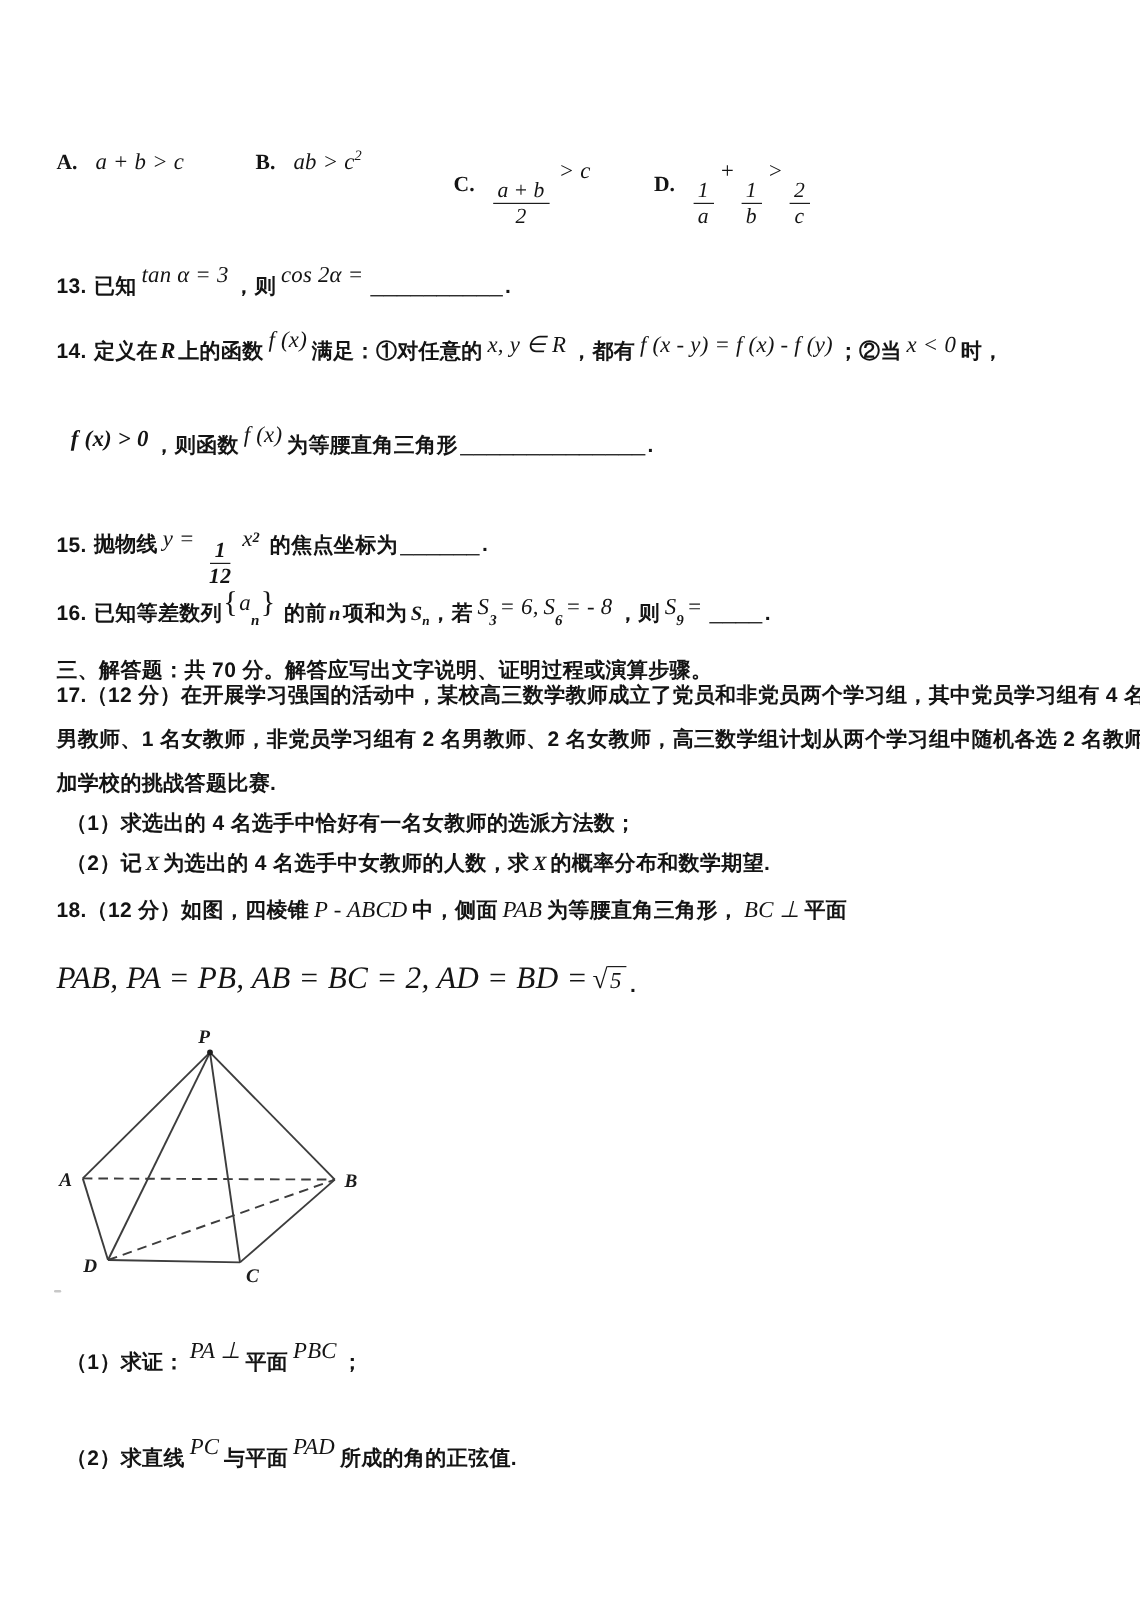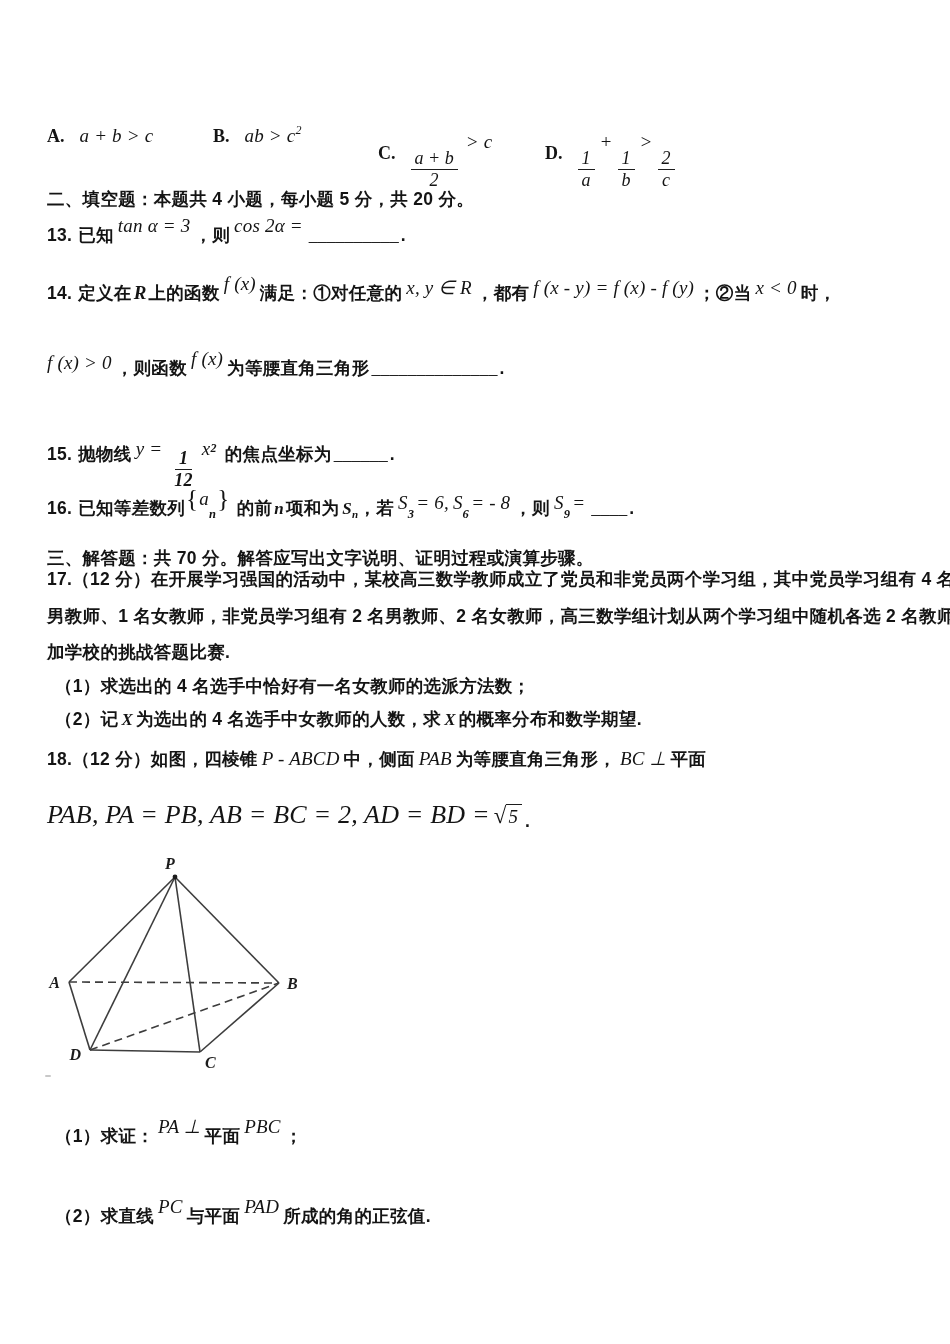--- a/index.html
+++ b/index.html
@@ -14,21 +14,21 @@
   .math { font-family:"Liberation Serif", serif; font-style:italic; font-weight:normal;
           font-size:19px; letter-spacing:0.2px; margin:0 4px; }
   .math-bold { font-weight:bold; }
   .raise   { position:relative; top:-9px; }
   .raise-sm{ position:relative; top:-5px; }
   .raise-lg{ position:relative; top:-11px; }
   .sup { font-family:"Liberation Serif", serif; font-style:italic; font-size:12px;
          position:relative; top:-8px; }
   .sub { font-family:"Liberation Serif", serif; font-style:italic; font-size:12.5px;
          position:relative; top:4px; }
-  .blank { font-family:"Liberation Serif", serif; font-weight:normal; font-size:18px;
+  .blank { font-family:"Liberation Serif", serif; font-weight:normal; font-size:22px;
            letter-spacing:0; margin:0 2px; }
   .frac { display:inline-flex; flex-direction:column; align-items:center;
           font-family:"Liberation Serif", serif; font-style:italic; font-size:18px;
           line-height:1.08; vertical-align:middle; position:relative; top:-9px;
           margin:-14px 4px; }
   .frac .fnum { border-bottom:1.5px solid #1d1d1d; padding:0 4px 1px 4px;margin-top:48px; }
   .frac .fden { padding:1px 4px 0 4px; }
   .brace { font-family:"Liberation Serif", serif; font-weight:normal; font-style:normal;
            font-size:25px; line-height:0; position:relative; top:-7px; margin:0 1px; }
   .bigmath { font-size:26px; }
@@ -64,32 +64,31 @@
         <span class="fden">a</span>
       </span><span class="math raise-lg" style="margin:0 1px;">+</span><span class="frac">
         <span class="fnum">1</span>
         <span class="fden">b</span>
       </span><span class="math raise-lg" style="margin:0 1px;">&gt;</span><span class="frac">
         <span class="fnum">2</span>
         <span class="fden">c</span>
       </span>
   </div>
 
-  <div class="line cn" style="left:47px; top:189px;">二、填空题：本题共 4 小题，每小题 5 分，共 20 分。</div>
 
   <div class="line cn" style="left:47px; top:223px;">
     <span class="qnum">13.</span><span>已知</span><span class="math raise">tan α = 3</span><span>，则</span><span class="math raise">cos 2α =</span><span class="blank">__________</span><span class="endmark">.</span>
   </div>
 
   <div class="line cn" style="left:47px; top:281px;">
     <span class="qnum">14.</span><span>定义在</span><span class="math math-bold" style="margin:0 2px;">R</span><span>上的函数</span><span class="math raise">f (x)</span><span>满足：①对任意的</span><span class="math raise-sm">x, y ∈ R</span><span>，都有</span><span class="math raise-sm">f (x - y) = f (x) - f (y)</span><span>；②当</span><span class="math raise-sm">x &lt; 0</span><span>时，</span>
   </div>
 
   <div class="line cn" style="left:47px; top:356px;">
-    <span class="math raise-sm" style="margin-left:0;">f (x) &gt; 0</span><span>，则函数</span><span class="math raise">f (x)</span><span>为等腰直角三角形</span><span class="blank">______________</span><span class="endmark">.</span>
+    <span class="math raise-sm" style="margin-left:12px;font-weight:bold;">f (x) &gt; 0</span><span>，则函数</span><span class="math raise">f (x)</span><span>为等腰直角三角形</span><span class="blank">______________</span><span class="endmark">.</span>
   </div>
 
   <div class="line cn" style="left:47px; top:424px;">
     <span class="qnum">15.</span><span>抛物线</span><span class="math raise-sm">y =</span><span class="frac">
         <span class="fnum">1</span>
         <span class="fden">12</span>
       </span><span class="math raise-sm" style="margin-left:1px; margin-right:0;">x</span><span class="sup raise-sm">2</span><span style="margin-left:8px;">的焦点坐标为</span><span class="blank">______</span><span class="endmark">.</span>
   </div>
 
   <div class="line cn" style="left:47px; top:496px;">

